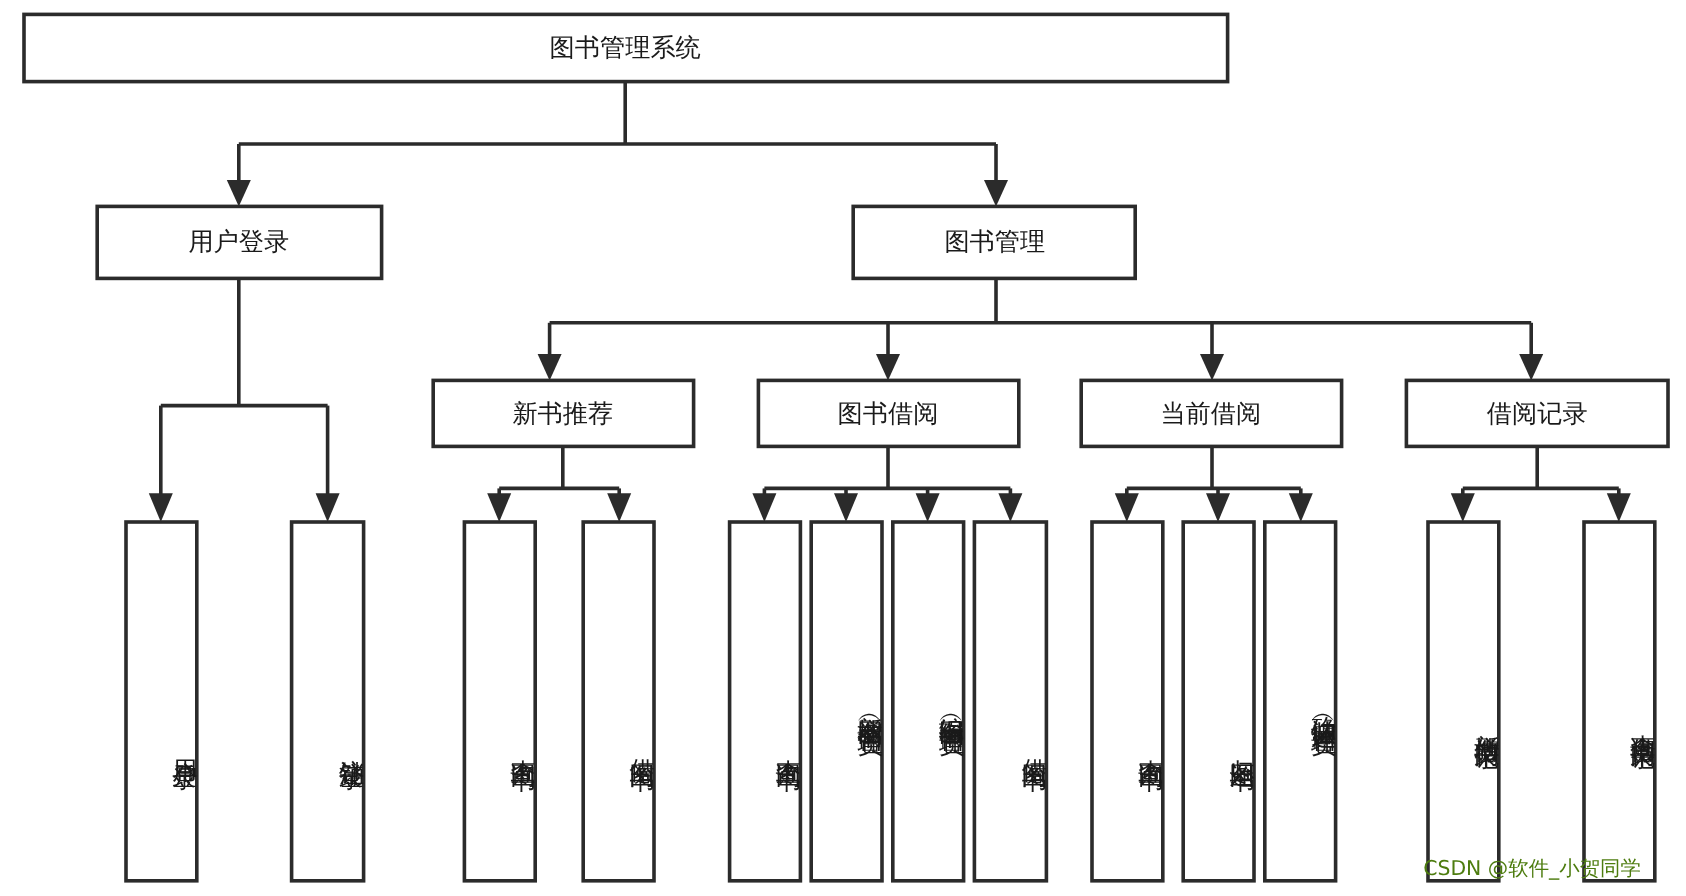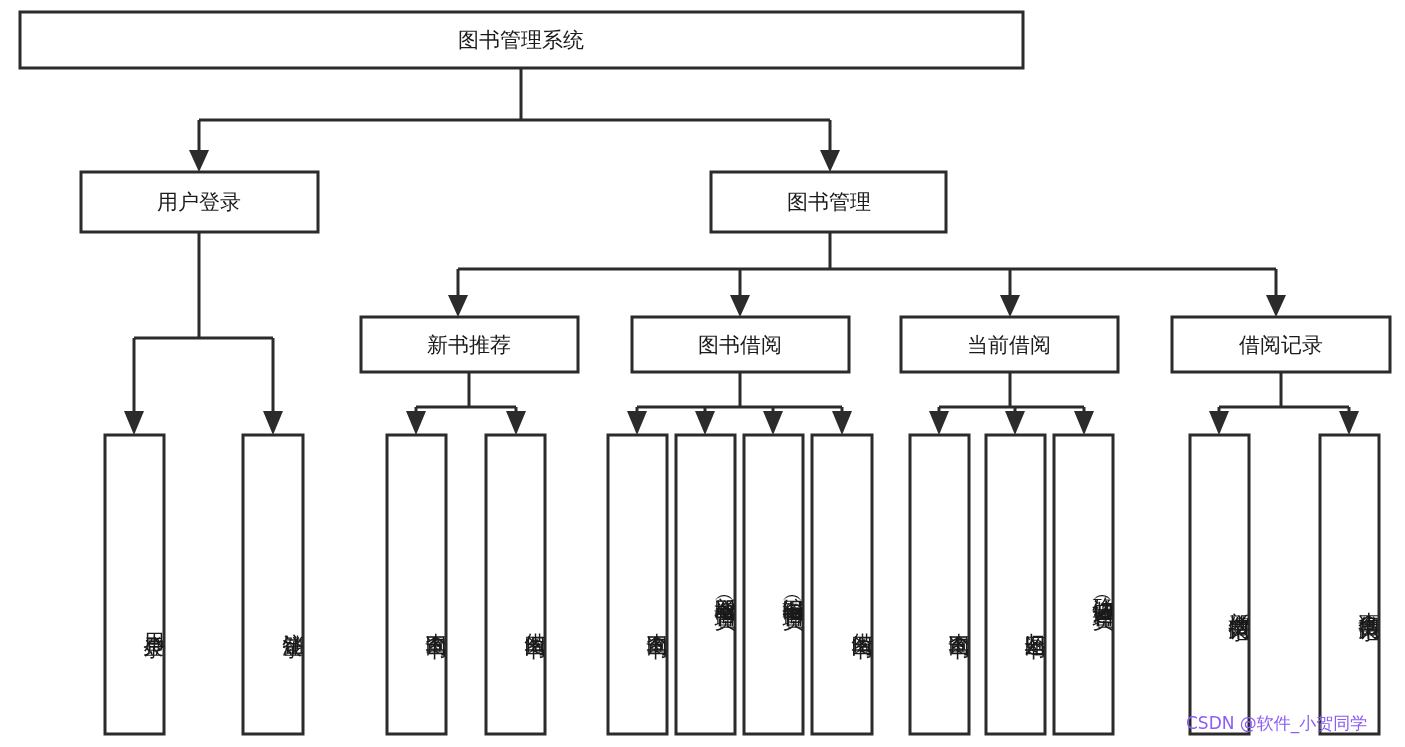--- a/index.html
+++ b/index.html
@@ -60,21 +60,21 @@
     white-space: nowrap;
     display: flex;
     align-items: flex-start;
     justify-content: center;
     pointer-events: none;
   }
   .watermark {
     position: absolute;
     font-family: "DejaVu Sans", "Liberation Sans", sans-serif;
     font-size: 17px;
-    color: #8b5cf6;
+    color: #4d7c0f;
     white-space: nowrap;
     left: 1186px;
     top: 712px;
   }
 </style>
 </head>
 <body>
 
 <div id="diagram-root">
 

